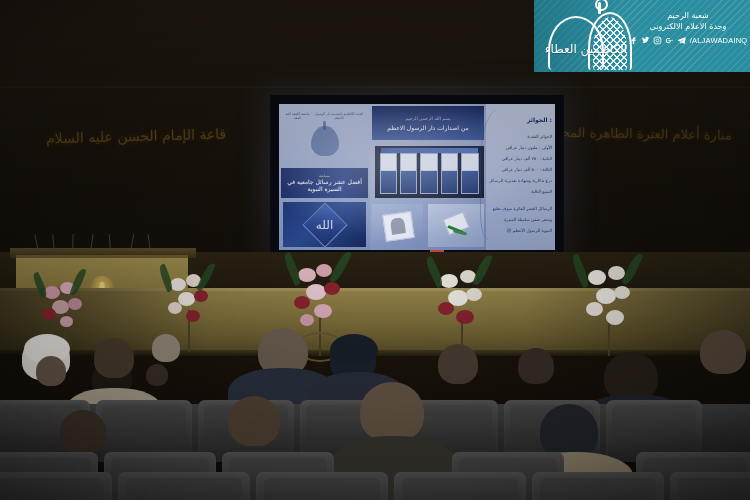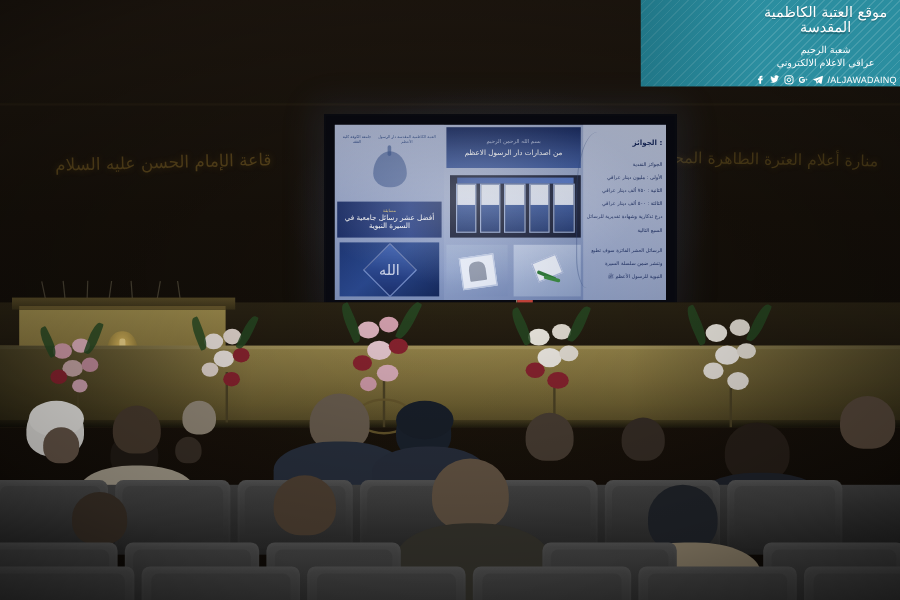--- a/index.html
+++ b/index.html
@@ -479,25 +479,30 @@
     <div class="seat" style="left:532px;top:172px;width:132px;height:80px"></div>
     <div class="seat" style="left:670px;top:172px;width:132px;height:80px"></div>
   </div>
 
   <div class="grain"></div>
 
   <div class="wm">
     <div class="stripes"></div>
     <div class="shade"></div>
 
+    <div class="wm-logo">
+      <div class="finial"></div>
+      <div class="dome big"></div>
+      <div class="dome small"></div>
+      <div class="wm-logo-text">الكاظمين العطاء</div>
+    </div>
 
     <div class="wm-right">
-      <div class="wm-title">موقع العتبة الكاظمية المقدسة</div>
       <div class="wm-sub1">شعبة الرحيم</div>
-      <div class="wm-sub2">عراقي الاعلام الالكتروني</div>
+      <div class="wm-sub2">وحدة الاعلام الالكتروني</div>
 
       <div class="wm-social">
         <span class="ic">
           <svg viewBox="0 0 24 24" width="9" height="9" fill="#fff">
               <path d="M14 7h3V3h-3c-2.2 0-4 1.8-4 4v2H7v4h3v8h4v-8h3l1-4h-4V7.8c0-.5.4-.8 1-.8z"></path>
             </svg>
         </span>
         <span class="ic">
           <svg viewBox="0 0 24 24" width="9" height="9" fill="#fff">
               <path d="M23 5.1a8 8 0 0 1-2.3.6 4 4 0 0 0 1.8-2.2 8 8 0 0 1-2.5 1A4 4 0 0 0 12 7.8 11.3 11.3 0 0 1 3.8 3.6a4 4 0 0 0 1.2 5.3 4 4 0 0 1-1.8-.5 4 4 0 0 0 3.2 3.9 4 4 0 0 1-1.8.1 4 4 0 0 0 3.7 2.8A8 8 0 0 1 2 16.9a11.3 11.3 0 0 0 6.1 1.8c7.3 0 11.3-6.1 11.3-11.3v-.5A8 8 0 0 0 23 5.1z"></path>

